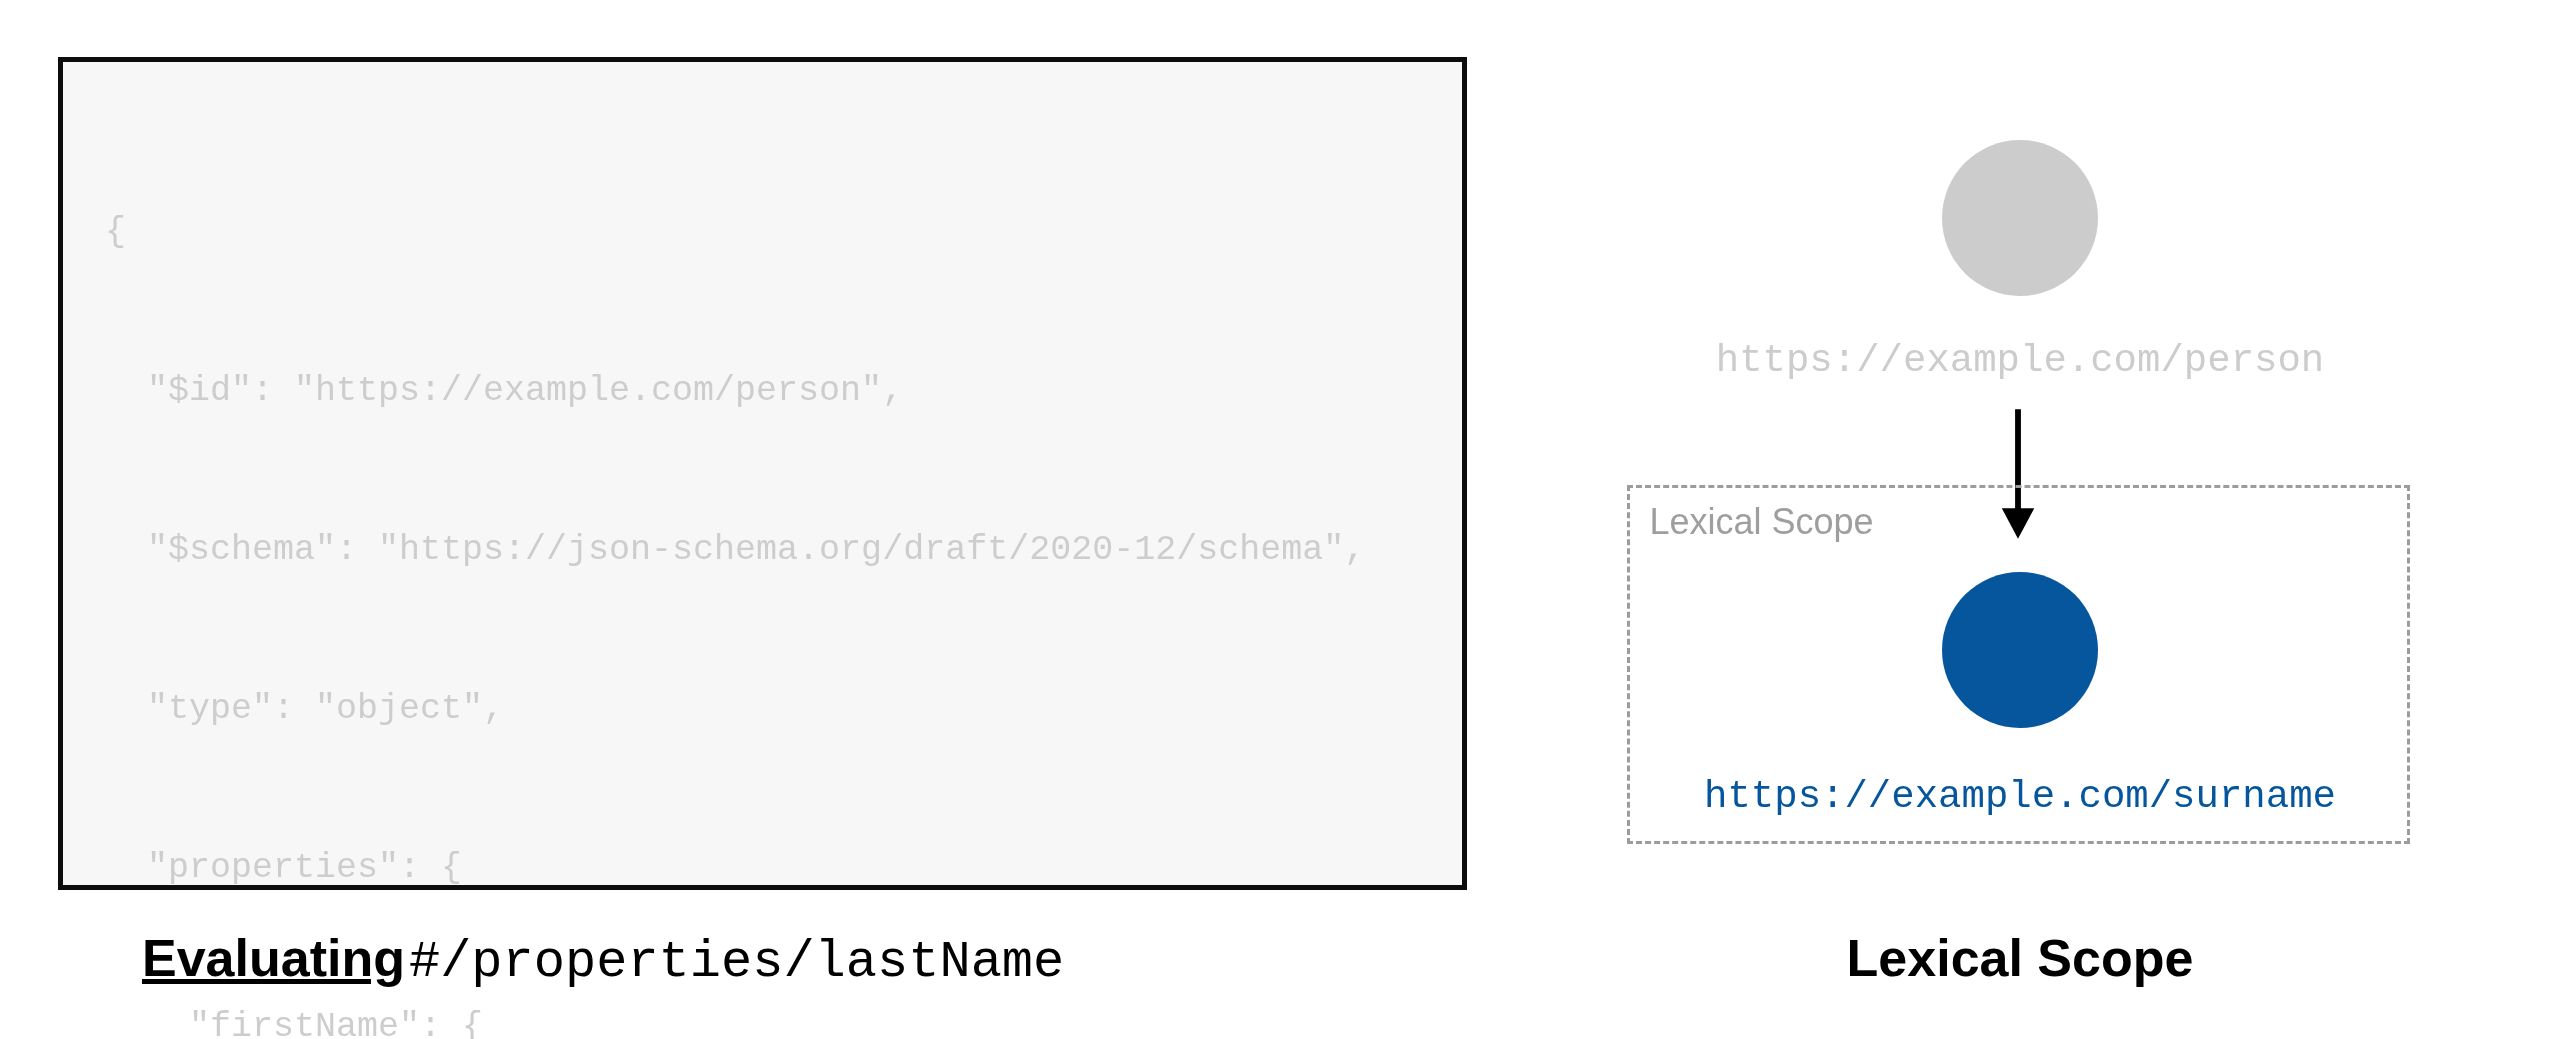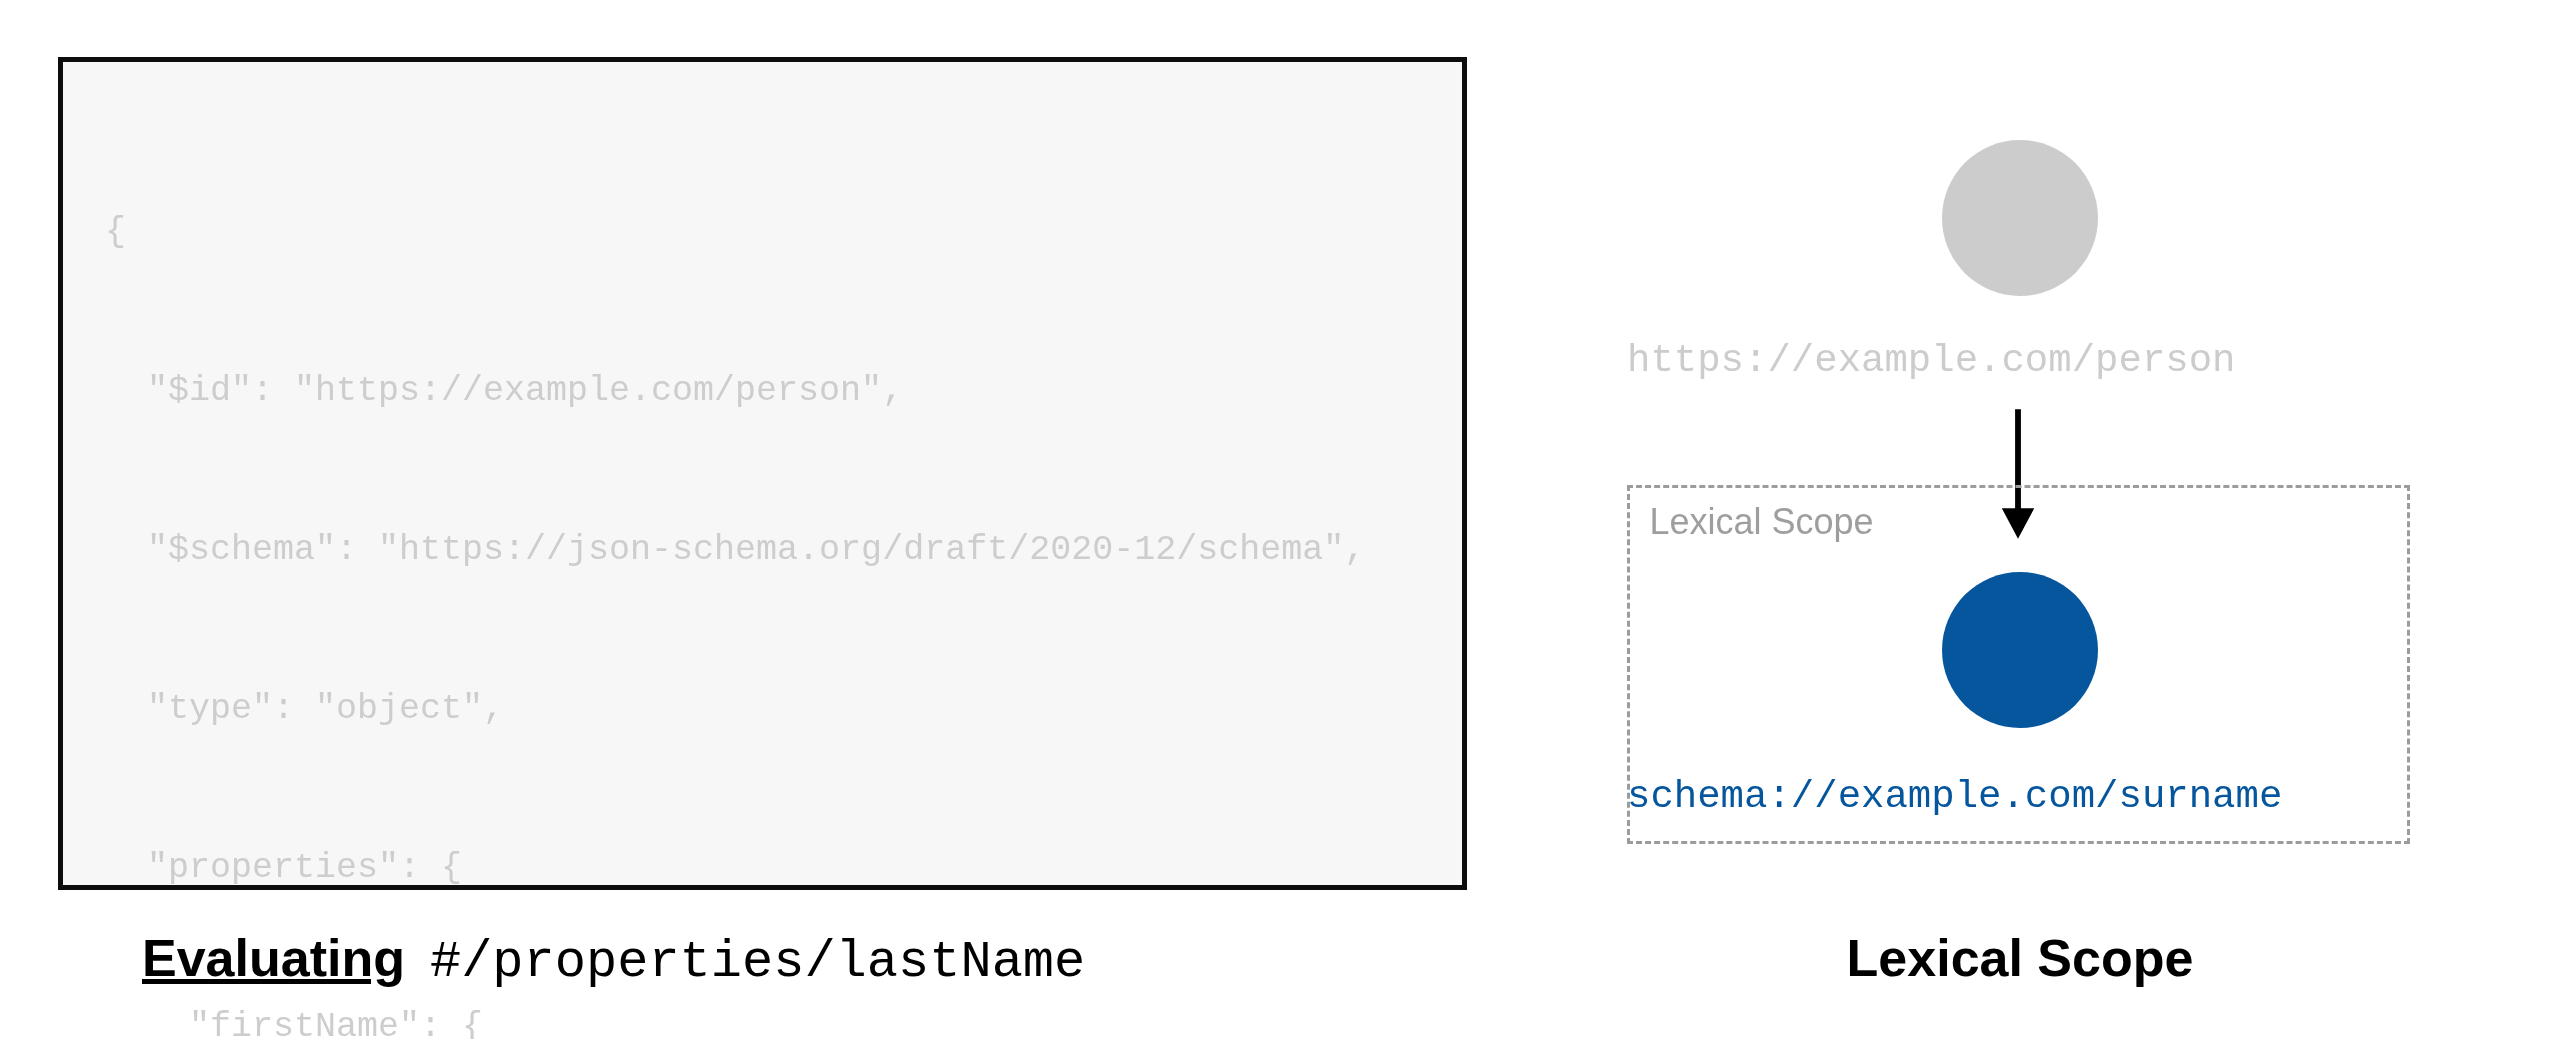--- a/index.html
+++ b/index.html
@@ -53,21 +53,21 @@
     font-family: "Liberation Sans", sans-serif;
     font-weight: bold;
     font-size: 52px;
     color: #000000;
     text-decoration: underline;
   }
   .cap-mono {
     font-family: "Liberation Mono", monospace;
     font-size: 52px;
     color: #000000;
-    margin-left: 25px;
+    margin-left: 4px;
   }
   .caption-right {
     position: absolute;
     left: 1627px;
     top: 932px;
     width: 786px;
     text-align: center;
     line-height: 1;
     font-family: "Liberation Sans", sans-serif;
     font-weight: bold;
@@ -90,21 +90,21 @@
   }
   .node-blue {
     left: 1942px;
     top: 572px;
     background: var(--node-blue, #05569d);
   }
   .uri-label {
     position: absolute;
     left: 1627px;
     width: 786px;
-    text-align: left;
+    text-align: center;
     font-family: "Liberation Mono", monospace;
     font-size: 39px;
     line-height: 52px;
     white-space: nowrap;
   }
   .uri-gray {
     top: 335px;
     color: var(--node-gray, #cccccc);
   }
   .uri-blue {
@@ -168,18 +168,18 @@
   <svg class="arrow-svg" width="34" height="136" viewBox="0 0 52 210">
     <rect x="21.5" y="5" width="9" height="160" fill="#000000"></rect>
     <polygon points="1,158 51,158 26,205" fill="#000000"></polygon>
   </svg>
 
   <div class="scope-box">
     <span class="scope-label">Lexical Scope</span>
   </div>
 
   <div class="node node-blue"></div>
-  <div class="uri-label uri-blue">schema://example.com/surname</div>
+  <div class="uri-label uri-blue">https://example.com/surname</div>
 
   <div class="caption-right">Lexical Scope</div>
 
 </div>
 
 
 </body></html>

